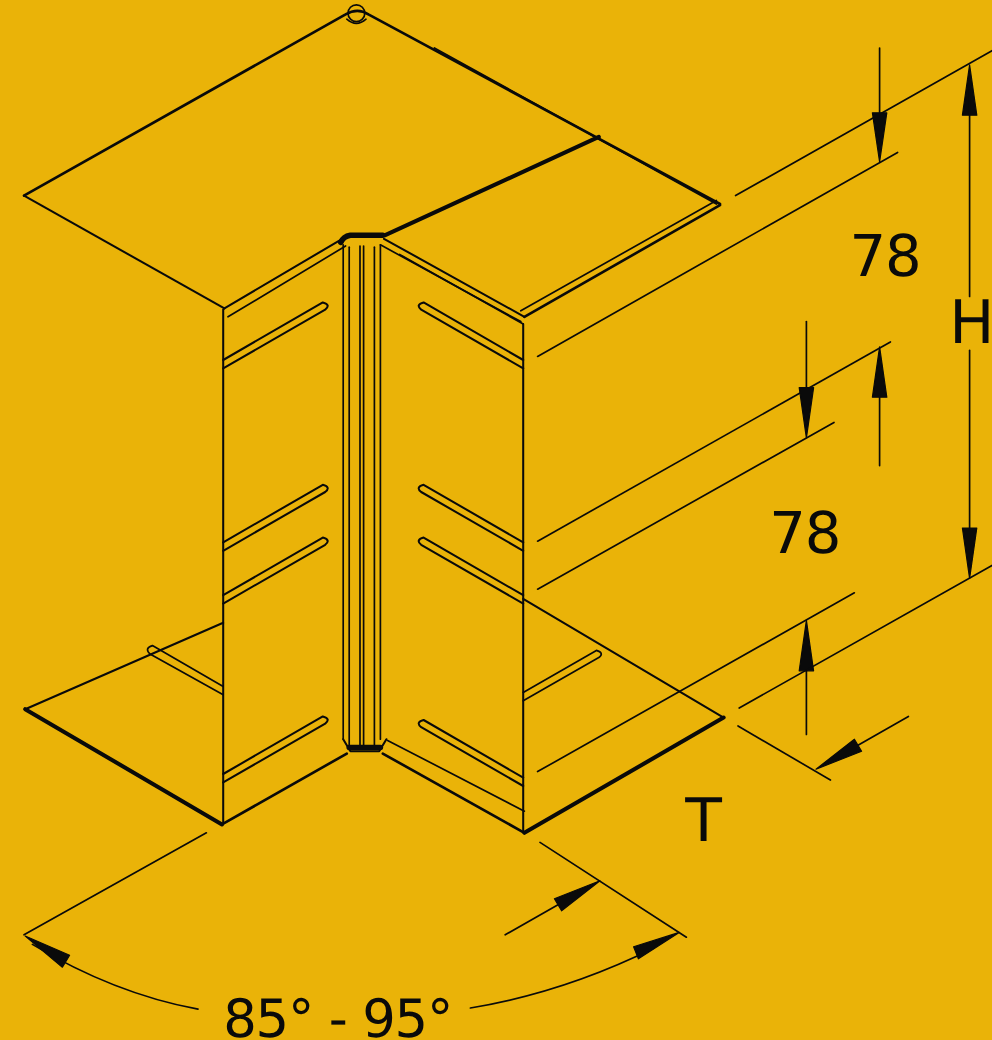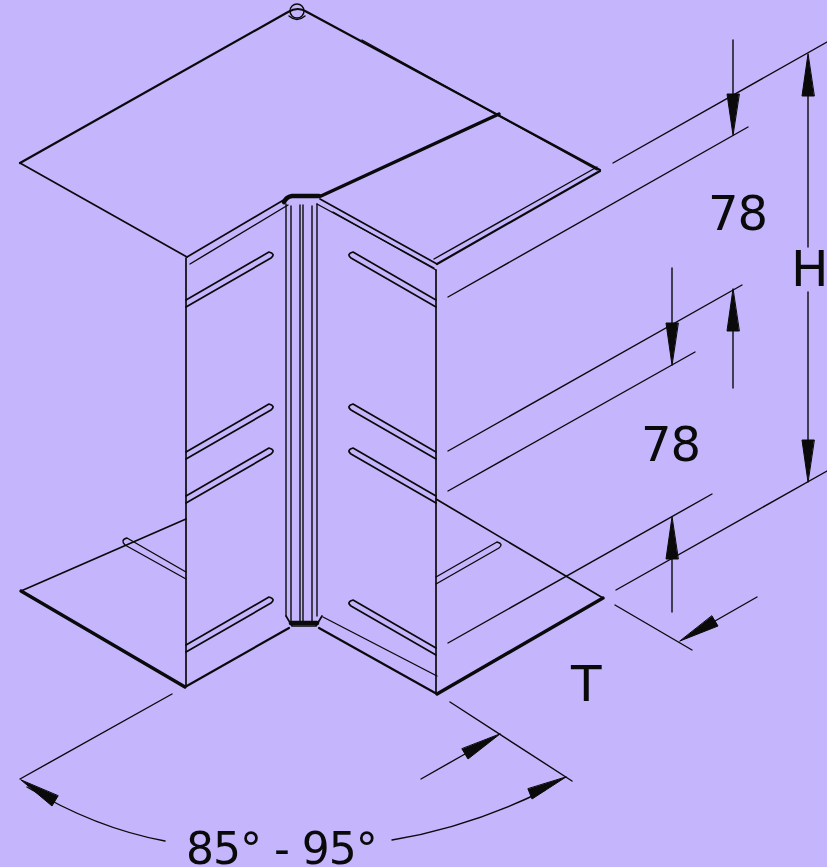--- a/index.html
+++ b/index.html
@@ -1,19 +1,19 @@
 <!DOCTYPE html>
 <html><head>
 <meta charset="utf-8">
 <style>
   html,body{margin:0;padding:0;background:#fff;}
   .canvas{
     position:relative;
     width:827px;height:867px;
-    background:#c4b5fd;
+    background:#eab308;
     overflow:hidden;
     font-family:"DejaVu Sans", sans-serif;
   }
   svg{position:absolute;left:0;top:0;}
   svg path, svg line, svg circle{
     fill:none;
     stroke:#0a0a0a;
     stroke-width:1.7;
     stroke-linecap:round;
     stroke-linejoin:round;

